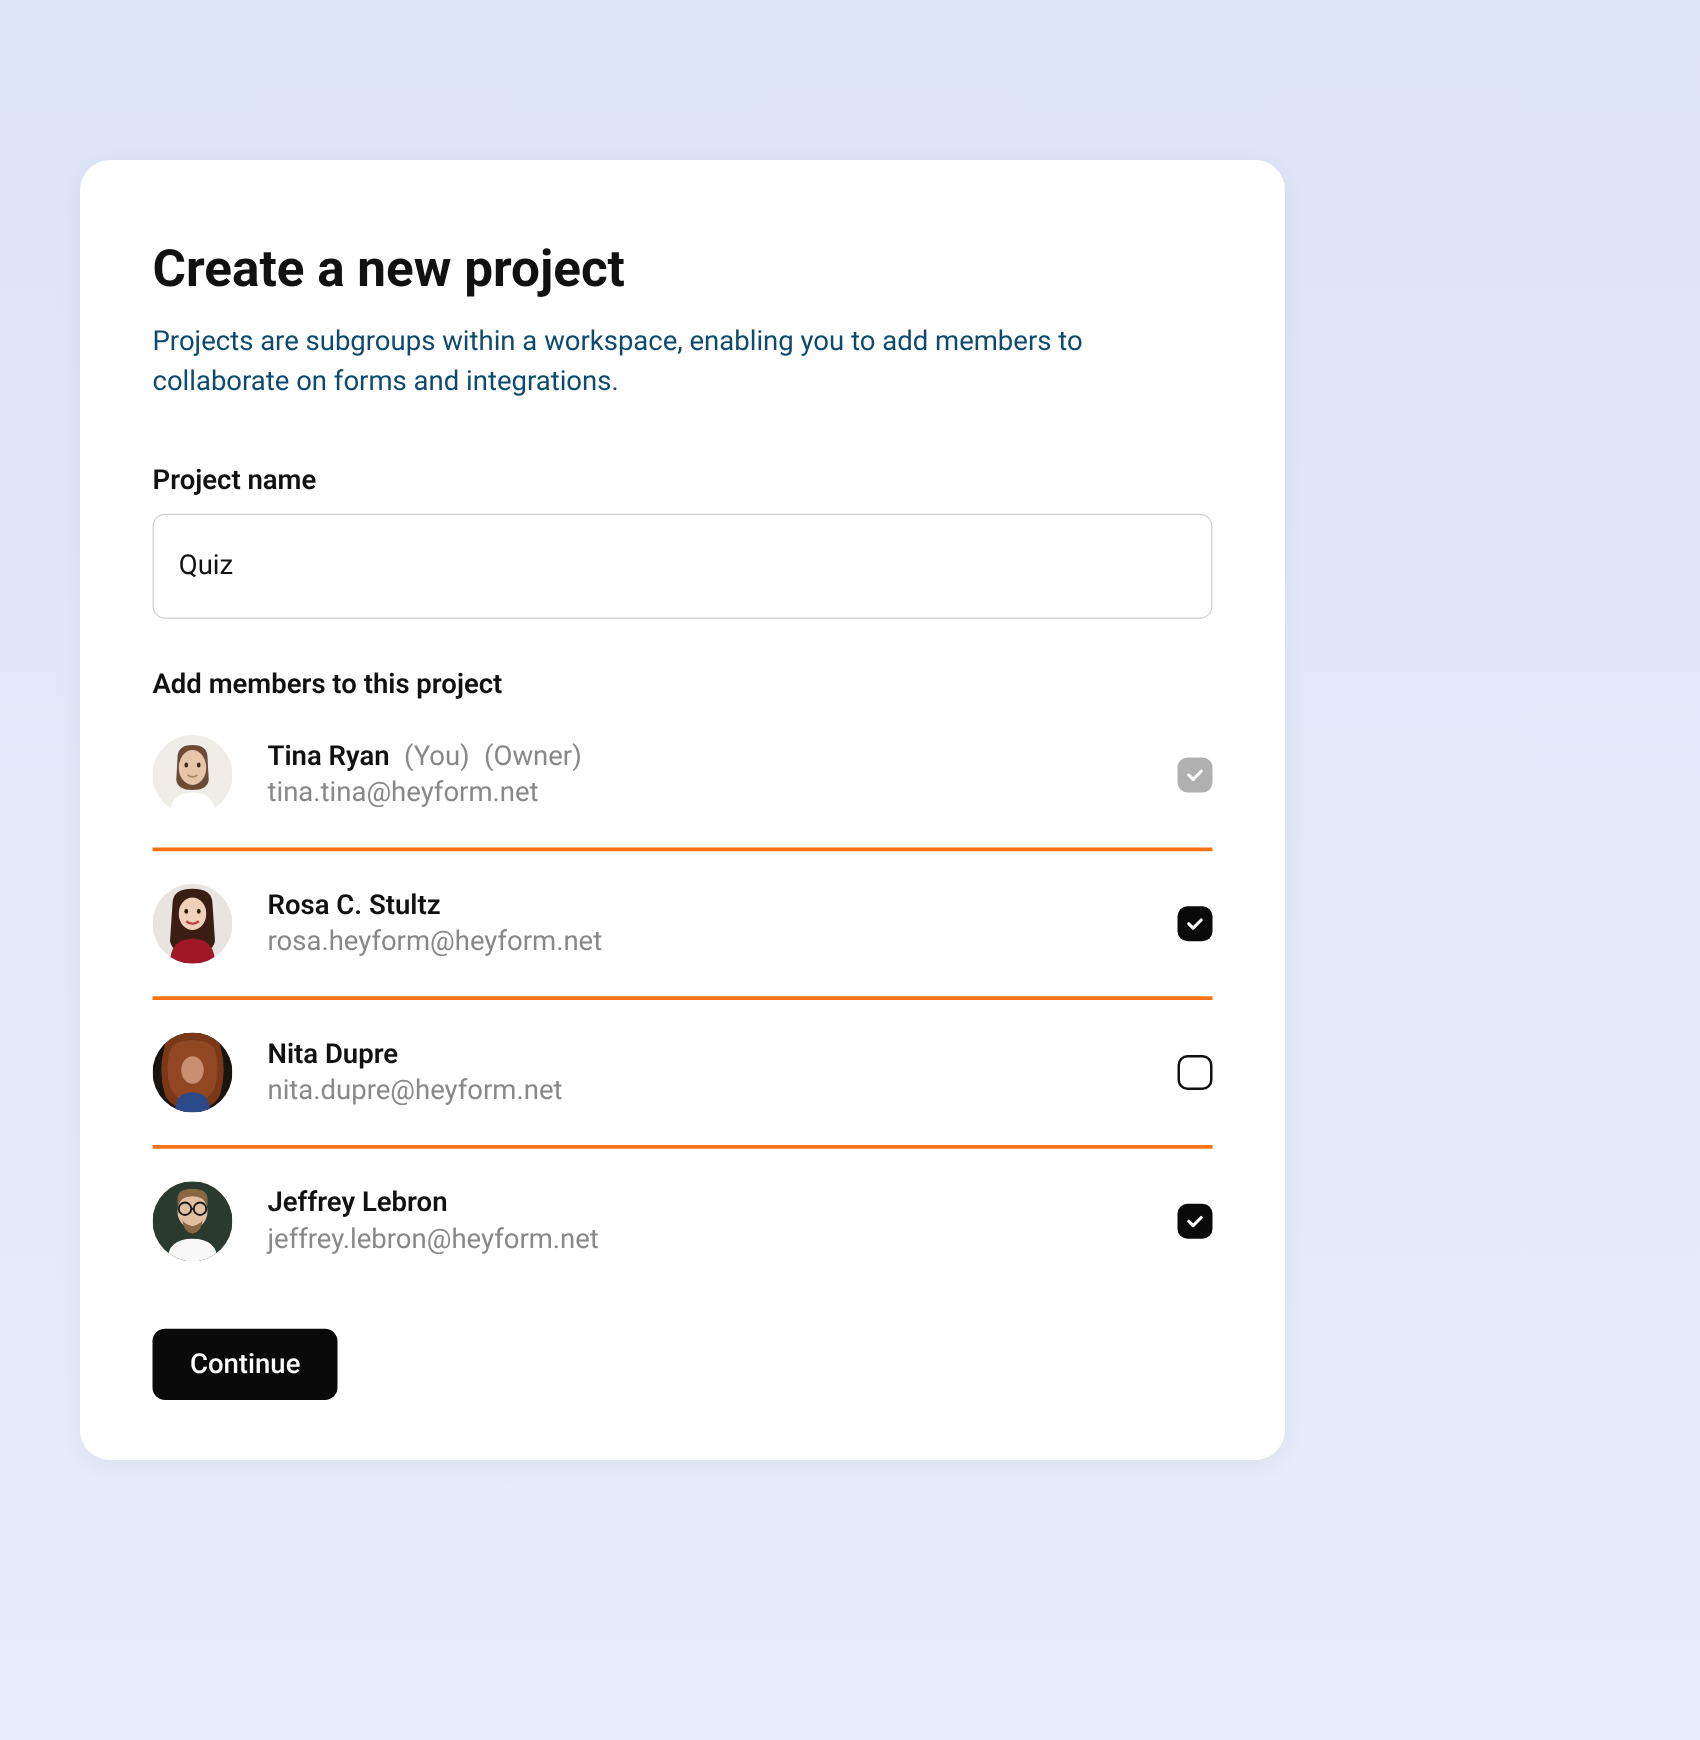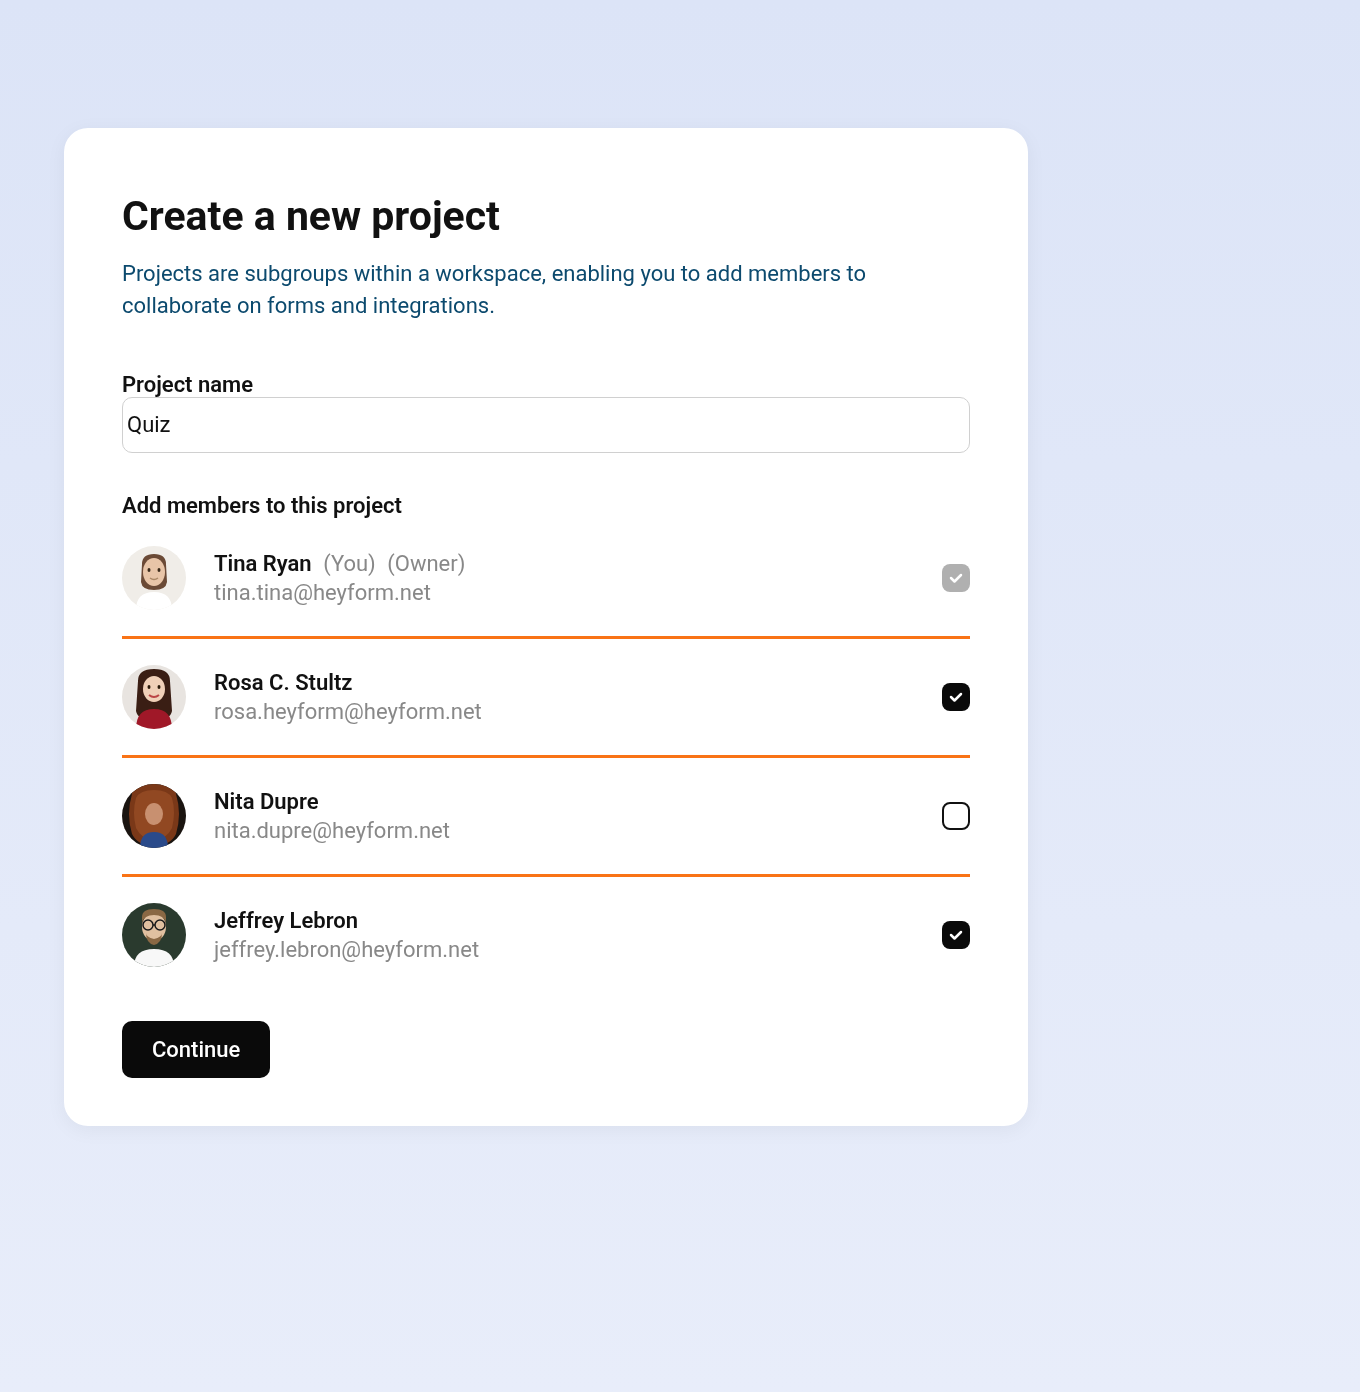--- a/index.html
+++ b/index.html
@@ -36,29 +36,30 @@
   font-size: 22px;
   color: #0c4a6e;
   line-height: 1.45;
   margin-bottom: 50px;
 }
 
 .field-label {
   font-size: 22px;
   font-weight: 600;
   color: #111;
+  margin-bottom: 14px;
   display: block;
 }
 
 .text-input {
   width: 100%;
-  height: 56px;
+  height: 84px;
   border: 1px solid #d0d0d0;
   border-radius: 10px;
-  padding: 0 4px;
+  padding: 0 20px;
   font-size: 22px;
   color: #111;
   outline: none;
   margin-bottom: 40px;
   font-family: inherit;
 }
 
 .section-label {
   font-size: 22px;
   font-weight: 600;

